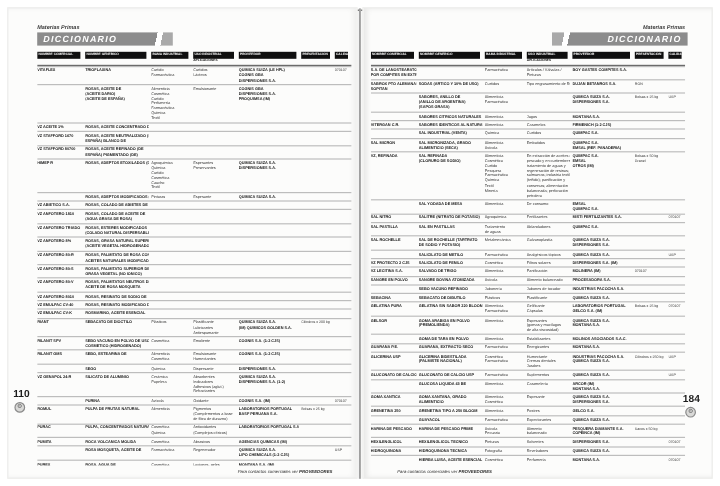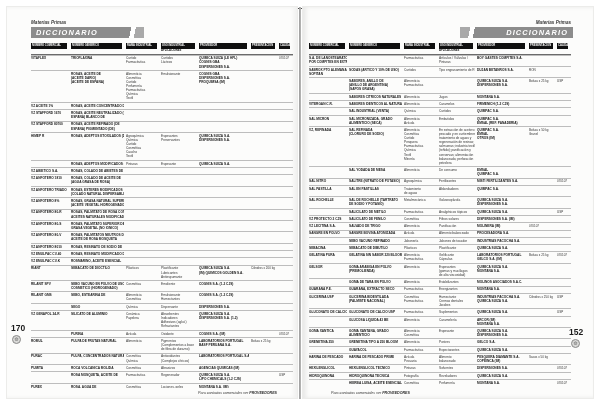--- a/index.html
+++ b/index.html
@@ -472,21 +472,21 @@
           <div class="ln">Cosmética</div>
         </div>
         <div class="cell k4" style="left: 130px; width: 36px;">
           <div class="ln">Lociones, geles</div>
         </div>
         <div class="cell k5" style="left: 168px; width: 50px;">
           <div class="ln">MONTANA S.A. (IM)</div>
         </div>
       </div>
     </div>
-  <div class="pagenum">170</div>
+  <div class="pagenum">110</div>
   <div class="stamp">⚙</div>
   <div class="footer"><span>Para contactos comerciales ver </span><b>PROVEEDORES</b></div>
 </section>
 
 <section class="page right">
   <div class="eyebrow">Materias Primas</div>
   <div class="banner">DICCIONARIO</div>
   <div class="dict-table" id="table-right">
       <div class="thead">
         <div class="seg" style="left: 0px; width: 36px;">NOMBRE COMERCIAL</div>
@@ -1097,16 +1097,16 @@
           <div class="ln">Perfumería</div>
         </div>
         <div class="cell k5" style="left: 168px; width: 50px;">
           <div class="ln">MONTANA S.A.</div>
         </div>
         <div class="cell k7" style="left: 248px; width: 13px;">
           <div class="ln">070107</div>
         </div>
       </div>
     </div>
-  <div class="pagenum">152</div>
+  <div class="pagenum">184</div>
   <div class="stamp">⚙</div>
   <div class="footer"><span>Para contactos comerciales ver </span><b>PROVEEDORES</b></div>
 </section>
 
 </body></html>

